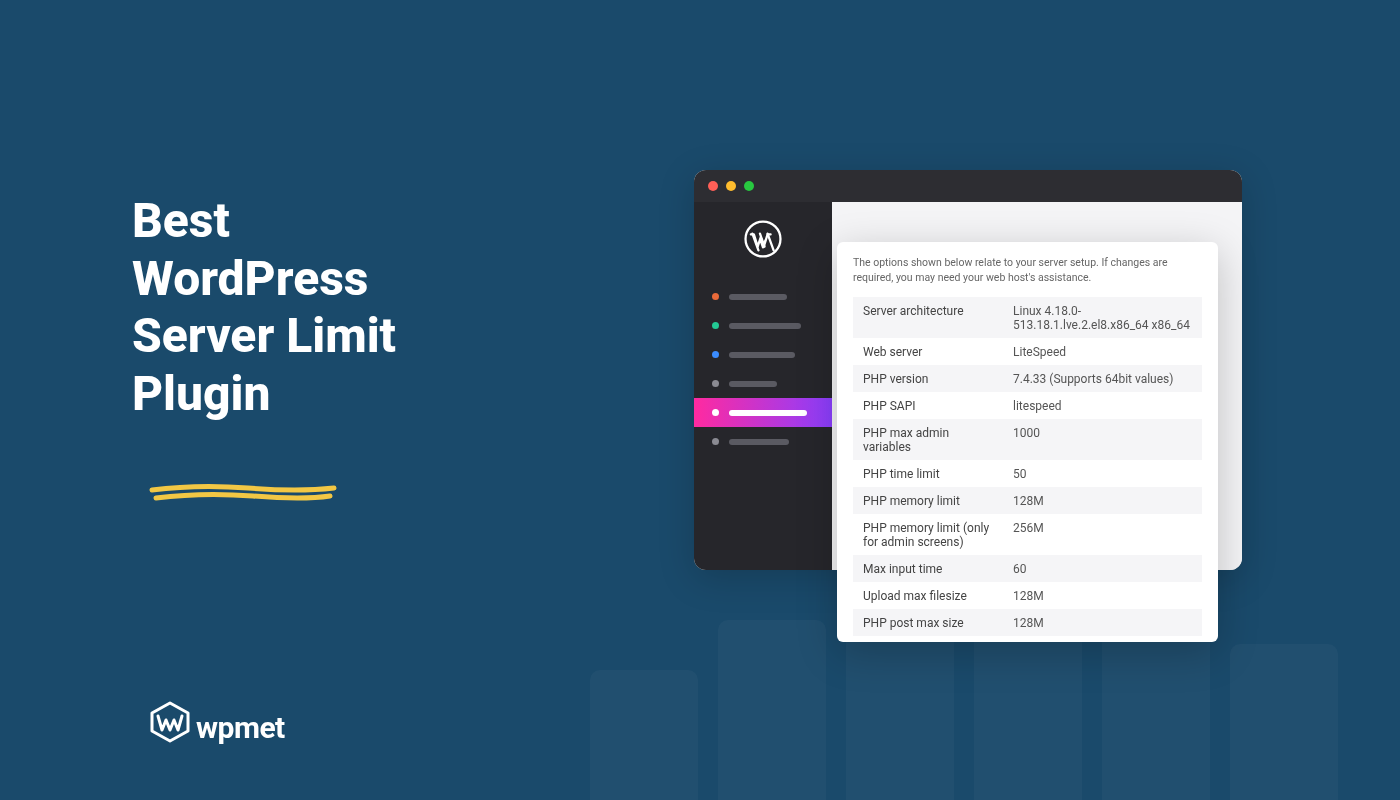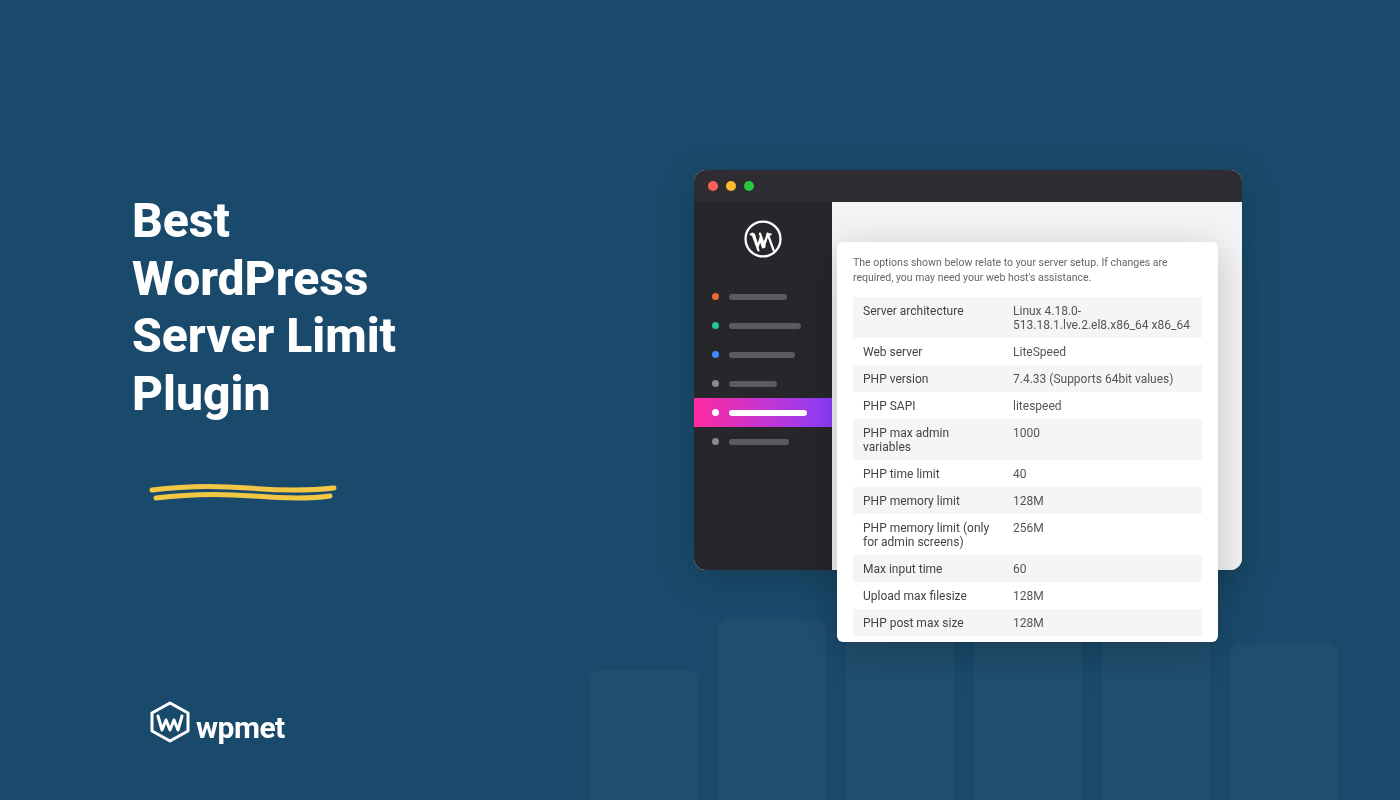--- a/index.html
+++ b/index.html
@@ -279,21 +279,21 @@
         <tr>
           <td class="key">PHP SAPI</td>
           <td class="val">litespeed</td>
         </tr>
         <tr>
           <td class="key">PHP max admin variables</td>
           <td class="val">1000</td>
         </tr>
         <tr>
           <td class="key">PHP time limit</td>
-          <td class="val">40</td>
+          <td class="val">50</td>
         </tr>
         <tr>
           <td class="key">PHP memory limit</td>
           <td class="val">128M</td>
         </tr>
         <tr>
           <td class="key">PHP memory limit (only for admin screens)</td>
           <td class="val">256M</td>
         </tr>
         <tr>

